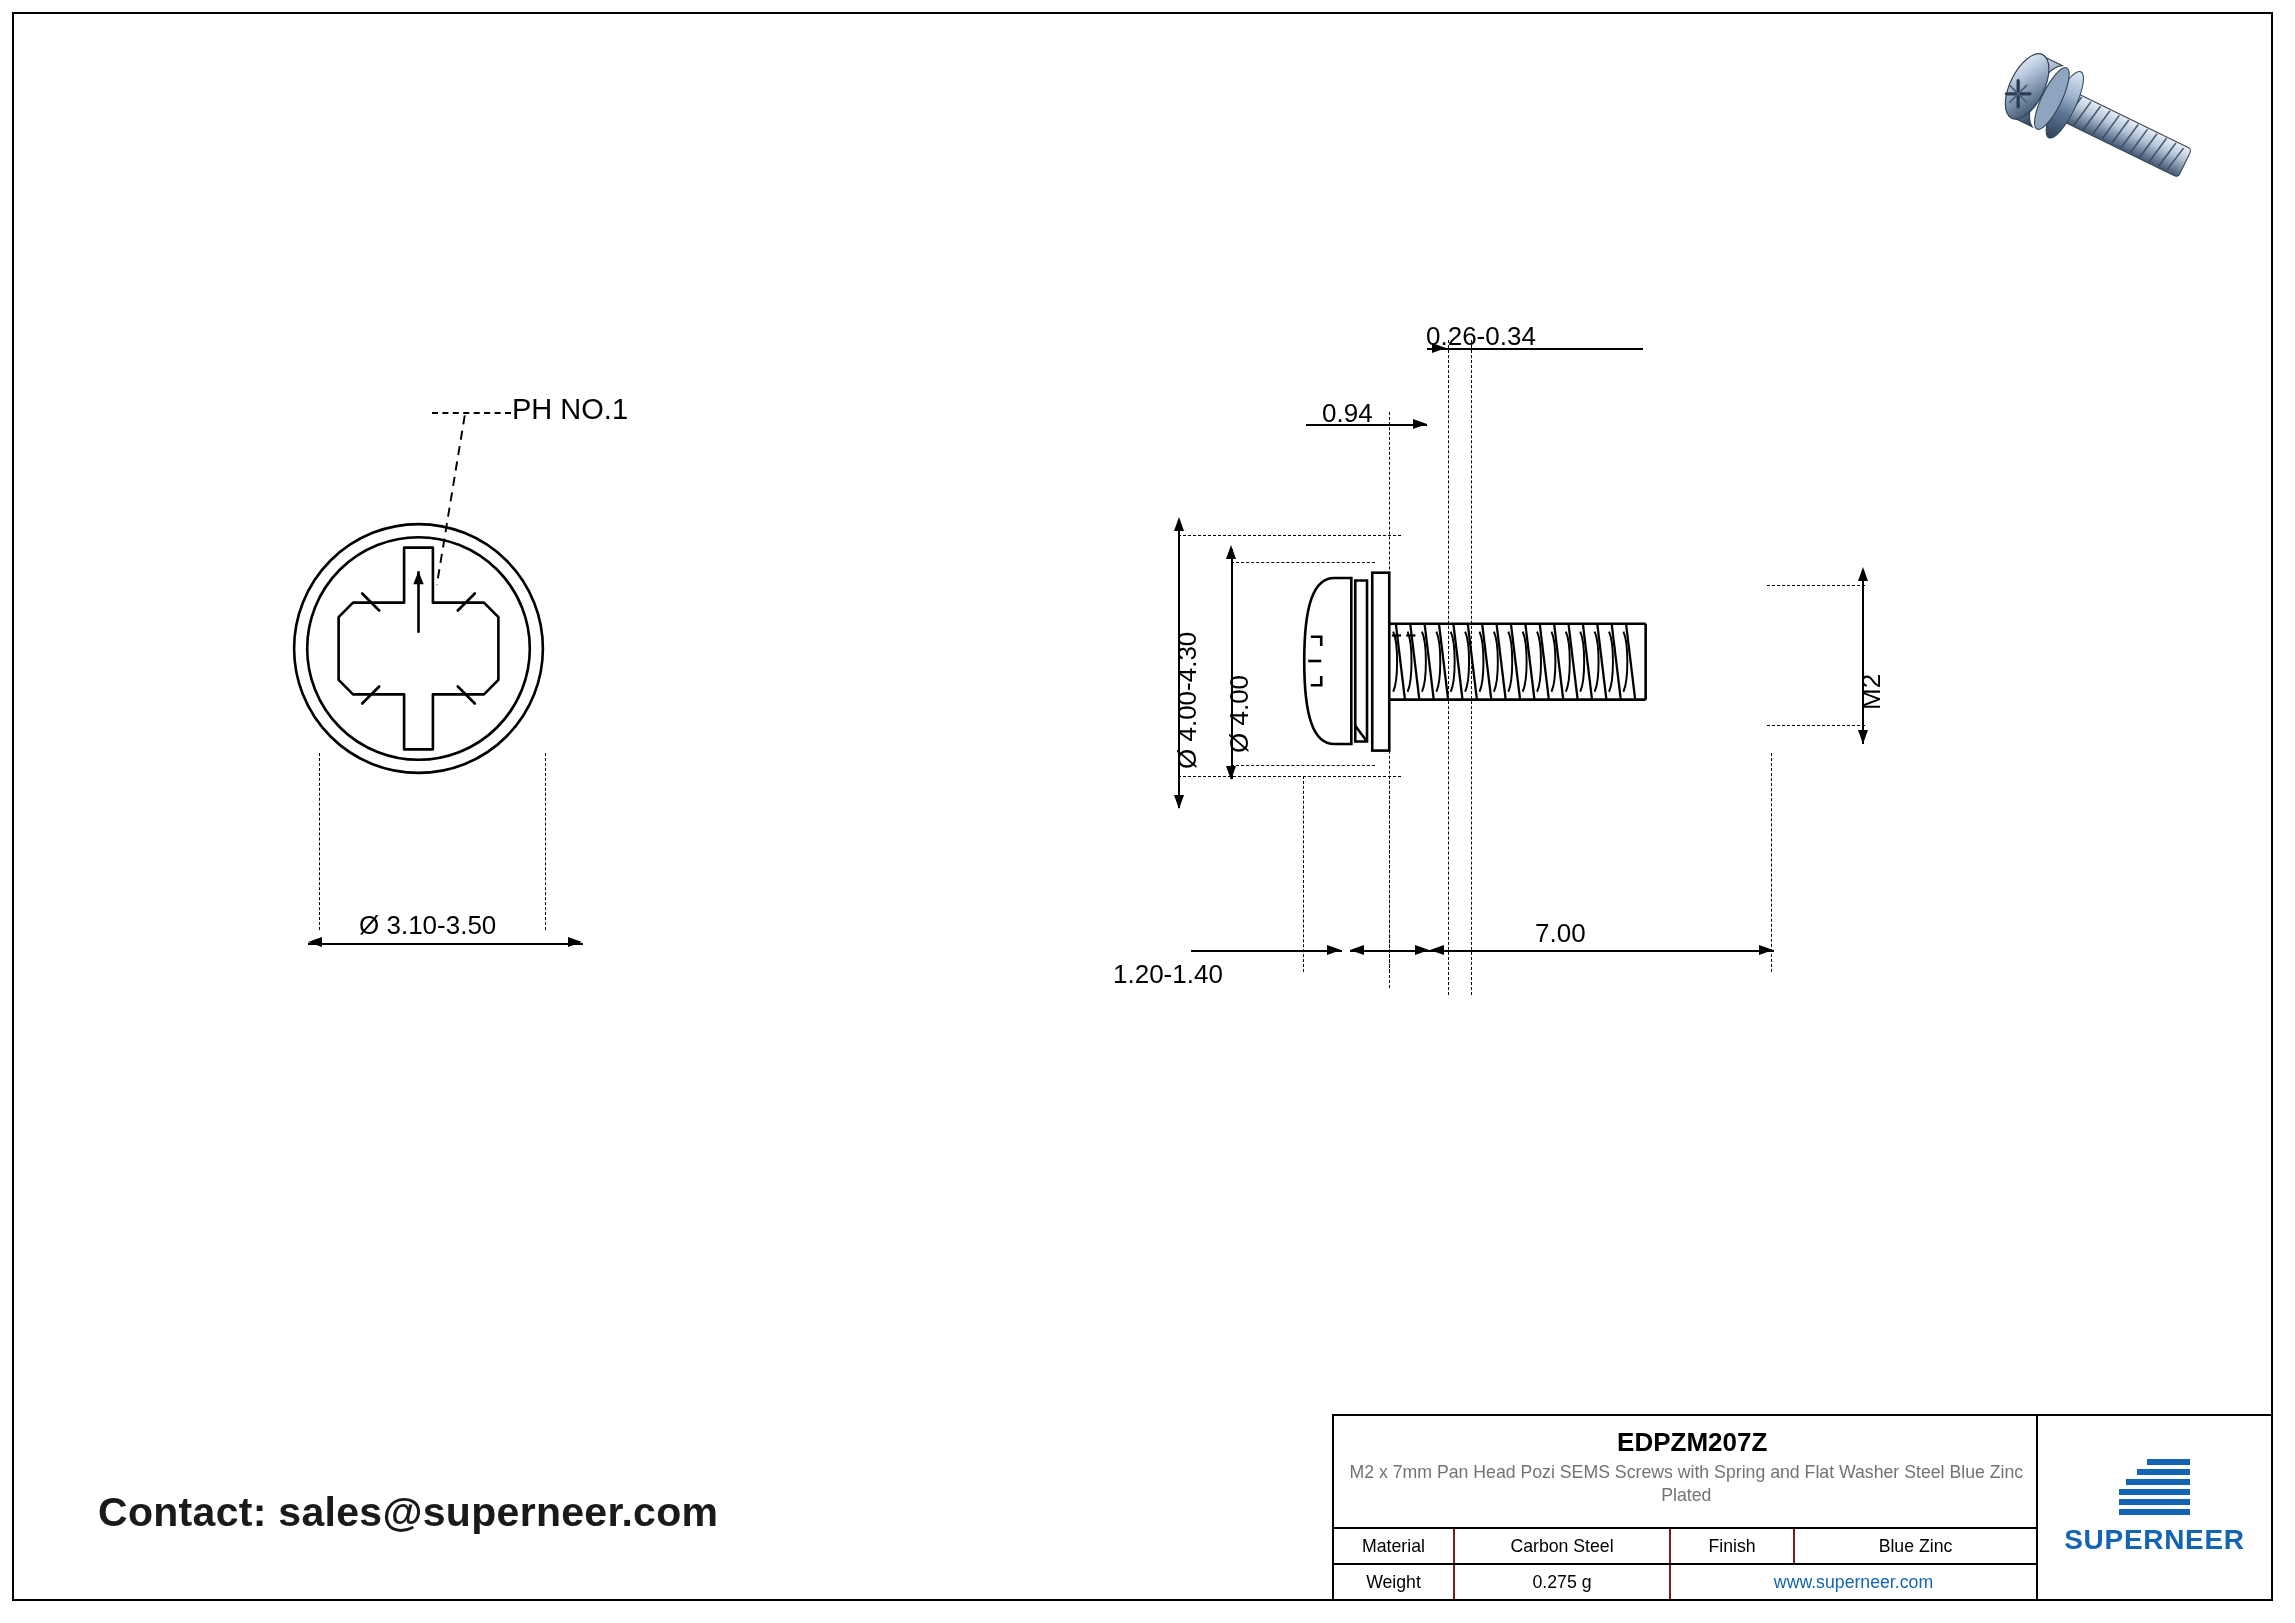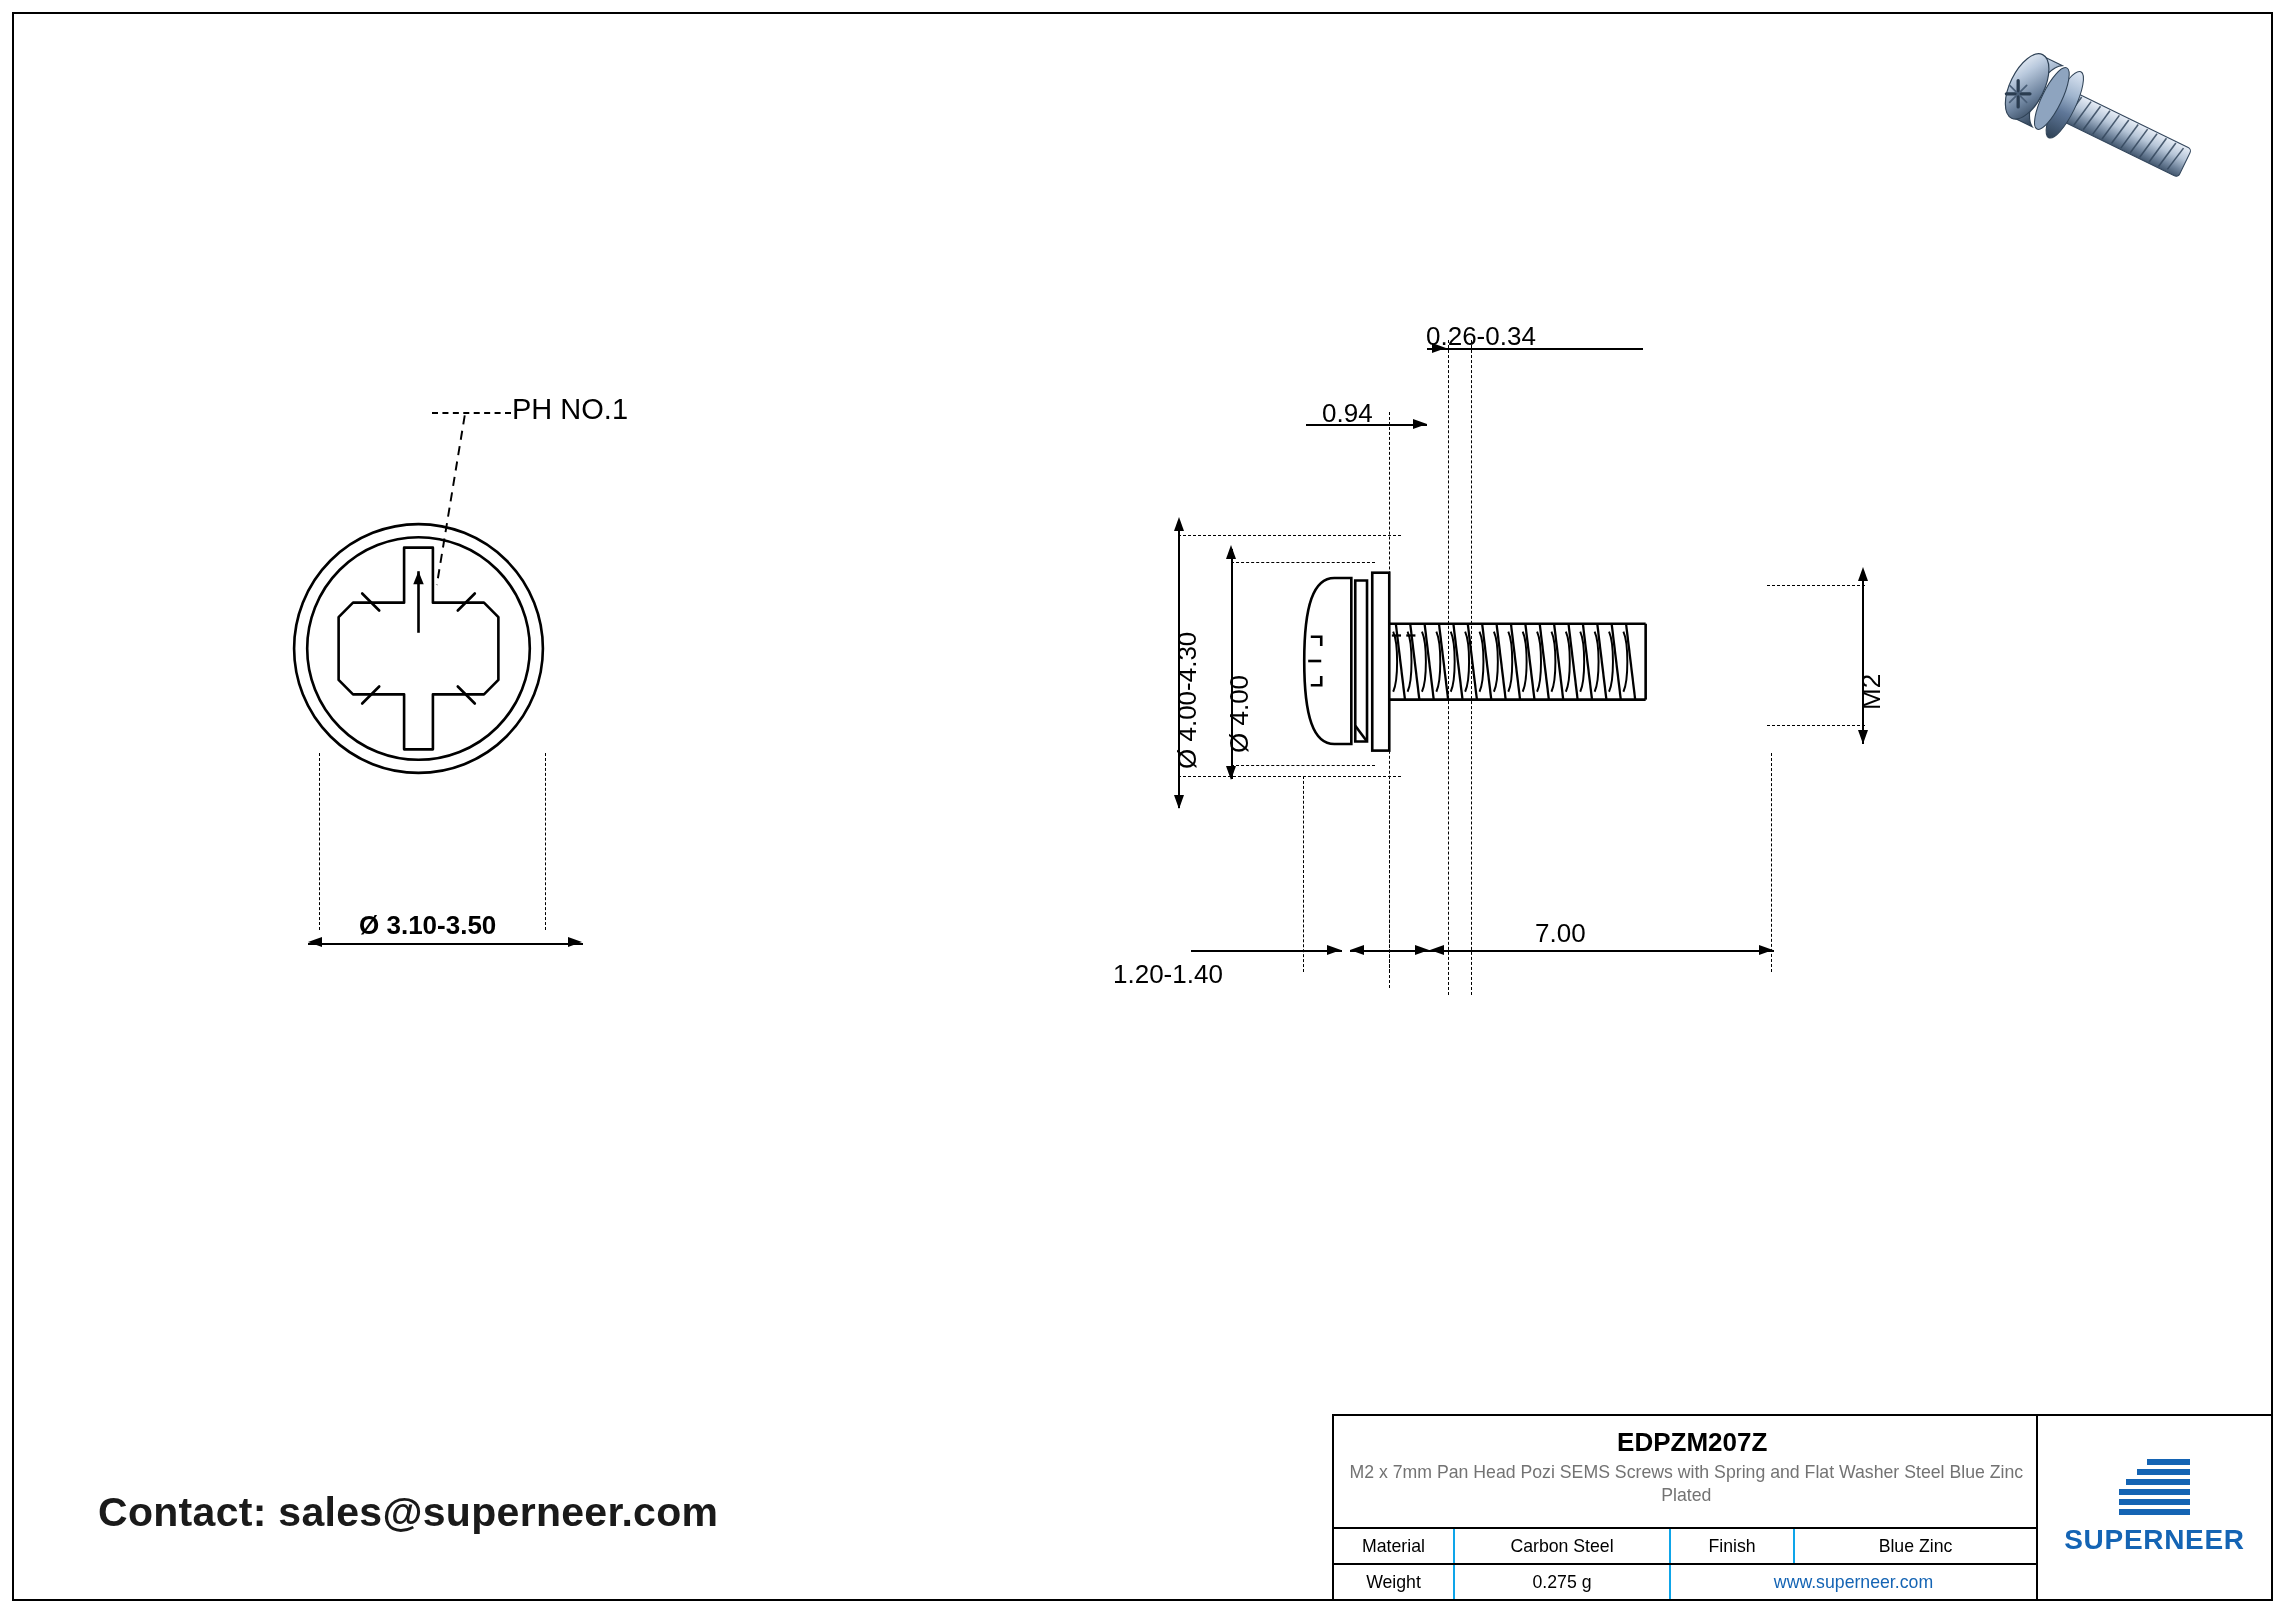--- a/index.html
+++ b/index.html
@@ -121,21 +121,21 @@
     align-items: stretch;
   }
   .tb-cell {
     display: flex;
     align-items: center;
     justify-content: center;
     font-size: 17.7px;
     color: #000;
     box-sizing: border-box;
   }
-  .tb-cell.b { border-right: 2px solid #0ea5e9; }
+  .tb-cell.b { border-right: 2px solid #7f1d1d; }
   .c-w-label { width: 121px; }
   .c-w-val   { width: 216px; }
   .c-f-label { width: 124px; }
   .c-f-val   { flex: 1; }
   .link { color: #1464b4; }
   #tb-right {
     flex: 1;
     display: flex;
     flex-direction: column;
     align-items: center;
@@ -260,21 +260,21 @@
         <polygon points="210,92 202,112 218,112" fill="#000" stroke="none"></polygon>
       </g>
     </svg>
   </div>
 
   <div class="dash-v" style="left:319px; top:753px; height:177px;"></div>
   <div class="dash-v" style="left:545px; top:753px; height:177px;"></div>
   <div class="solid-h" style="left:308px; top:943px; width:275px; border-top-width:2px;"></div>
   <div class="arr arr-l" style="left:308px; top:937px;"></div>
   <div class="arr arr-r" style="left:568px; top:937px;"></div>
-  <div class="lbl" style="left:359px; top:910px; font-size:26px;font-weight:bold;">Ø 3.10-3.50</div>
+  <div class="lbl" style="left:359px; top:910px; font-size:26px;">Ø 3.10-3.50</div>
 
   <svg style="position:absolute; left:1299px; top:566px;" width="484" height="190" viewBox="0 0 740 290">
 
     <path d="M54,18 C22,18 8,60 8,145 C8,230 22,272 54,272 L80,272 L80,18 Z" fill="none" stroke="#000" stroke-width="4"></path>
 
     <g stroke="#000" stroke-width="4" fill="none">
       <path d="M18,108 L34,108 L34,122"></path>
       <path d="M18,182 L34,182 L34,168"></path>
       <line x1="14" y1="145" x2="34" y2="145"></line>
     </g>

